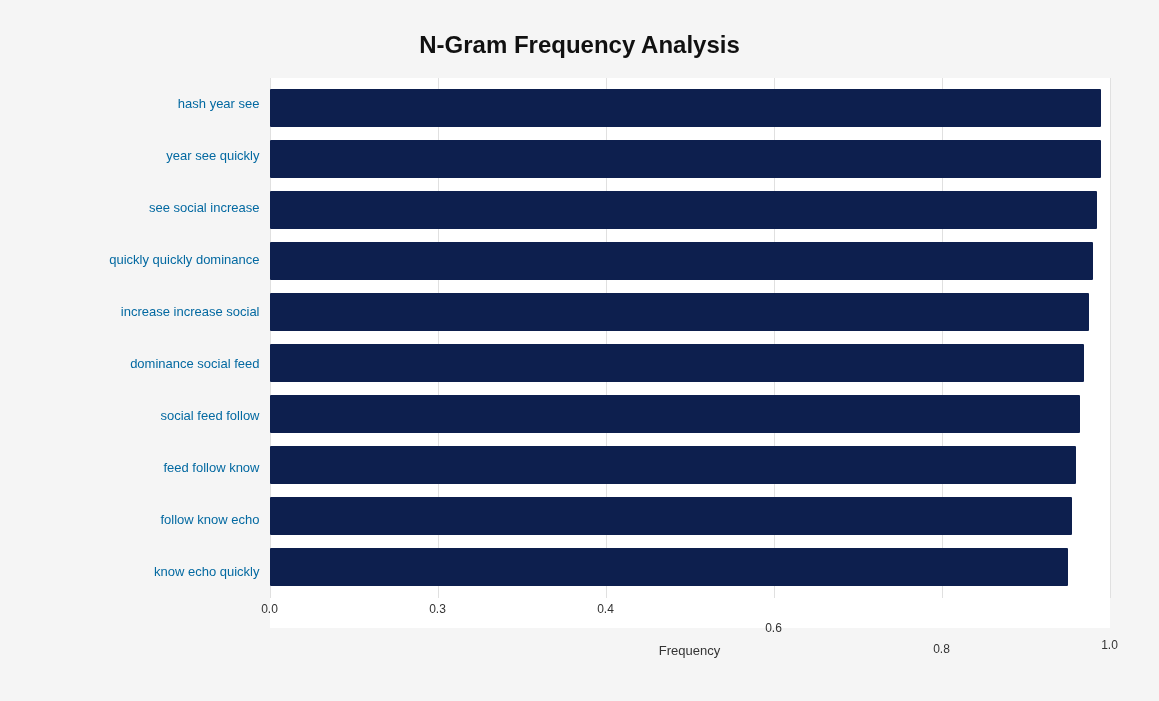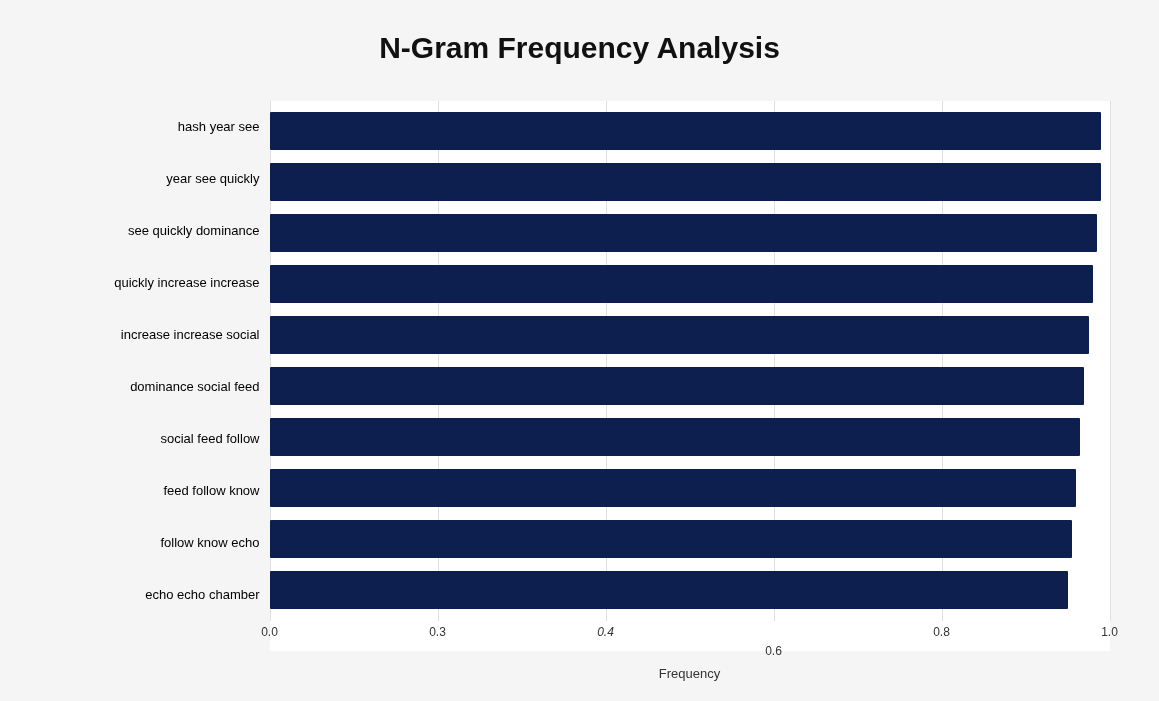--- a/index.html
+++ b/index.html
@@ -14,43 +14,43 @@
     }
     .chart-container {
       background: #f5f5f5;
       width: 1100px;
       height: 680px;
       padding: 20px 20px 60px 20px;
       position: relative;
     }
     .chart-title {
       text-align: center;
-      font-size: 30px;
+      font-size: 24px;
       font-weight: bold;
       color: #111;
-      margin-bottom: 36px;
+      margin-bottom: 19px;
     }
     .chart-area {
       display: flex;
       flex-direction: row;
       width: 100%;
       height: calc(100% - 50px);
     }
     .y-axis {
       display: flex;
       flex-direction: column;
       justify-content: space-around;
       align-items: flex-end;
       padding-right: 10px;
       min-width: 220px;
       padding-bottom: 30px;
     }
     .y-label {
       font-size: 13px;
-      color: #000000;
+      color: #0369a1;
       white-space: nowrap;
       line-height: 1;
     }
     .plot-area {
       flex: 1;
       background: white;
       position: relative;
       display: flex;
       flex-direction: column;
       padding-bottom: 30px;
@@ -116,28 +116,28 @@
   </style>
 </head>
 <body>
 
 <div class="chart-container">
   <div class="chart-title">N-Gram Frequency Analysis</div>
   <div class="chart-area">
     <div class="y-axis" id="y-axis">
     <div class="y-label">hash year see</div>
         <div class="y-label">year see quickly</div>
-        <div class="y-label">see quickly dominance</div>
-        <div class="y-label">quickly increase increase</div>
+        <div class="y-label">see social increase</div>
+        <div class="y-label">quickly quickly dominance</div>
         <div class="y-label">increase increase social</div>
         <div class="y-label">dominance social feed</div>
         <div class="y-label">social feed follow</div>
         <div class="y-label">feed follow know</div>
         <div class="y-label">follow know echo</div>
-        <div class="y-label">echo echo chamber</div>
+        <div class="y-label">know echo quickly</div>
       </div>
     <div class="plot-area">
       <div class="grid-lines" id="grid-lines">
           <div class="grid-line" style="left: 0%;"></div>
           <div class="grid-line" style="left: 20%;"></div>
           <div class="grid-line" style="left: 40%;"></div>
           <div class="grid-line" style="left: 60%;"></div>
           <div class="grid-line" style="left: 80%;"></div>
           <div class="grid-line" style="left: 100%;"></div>
         </div>
@@ -170,20 +170,20 @@
             <div class="bar" style="width: 95.5%; background: rgb(13, 31, 78);"></div>
           </div>
           <div class="bar-row">
             <div class="bar" style="width: 95%; background: rgb(13, 31, 78);"></div>
           </div>
         </div>
       <div class="x-axis" id="x-axis">
         <span class="x-axis-label">Frequency</span>
       <span class="x-tick" style="left: 0%; text-align: right;">0.0</span>
           <span class="x-tick" style="left: 20%;">0.3</span>
-          <span class="x-tick" style="left: 40%; font-style: italic;">0.4</span>
+          <span class="x-tick" style="left: 40%;">0.4</span>
           <span class="x-tick" style="left: 60%; margin-top: 19px;">0.6</span>
-          <span class="x-tick" style="left: 80%;">0.8</span>
-          <span class="x-tick" style="left: 100%;">1.0</span>
+          <span class="x-tick" style="left: 80%; margin-top: 40px;">0.8</span>
+          <span class="x-tick" style="left: 100%; margin-top: 36px;">1.0</span>
         </div>
     </div>
   </div>
 </div>
 
 </body></html>

